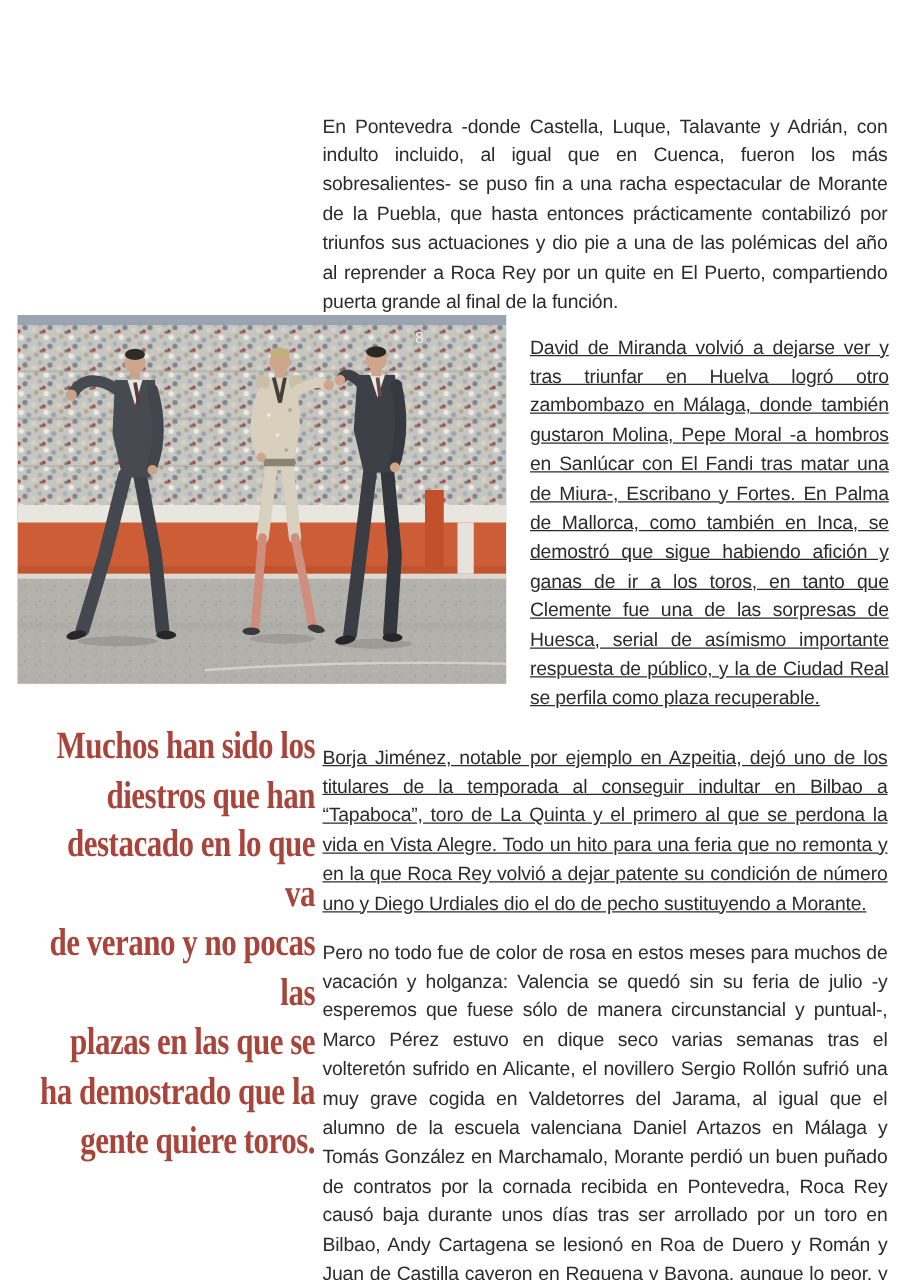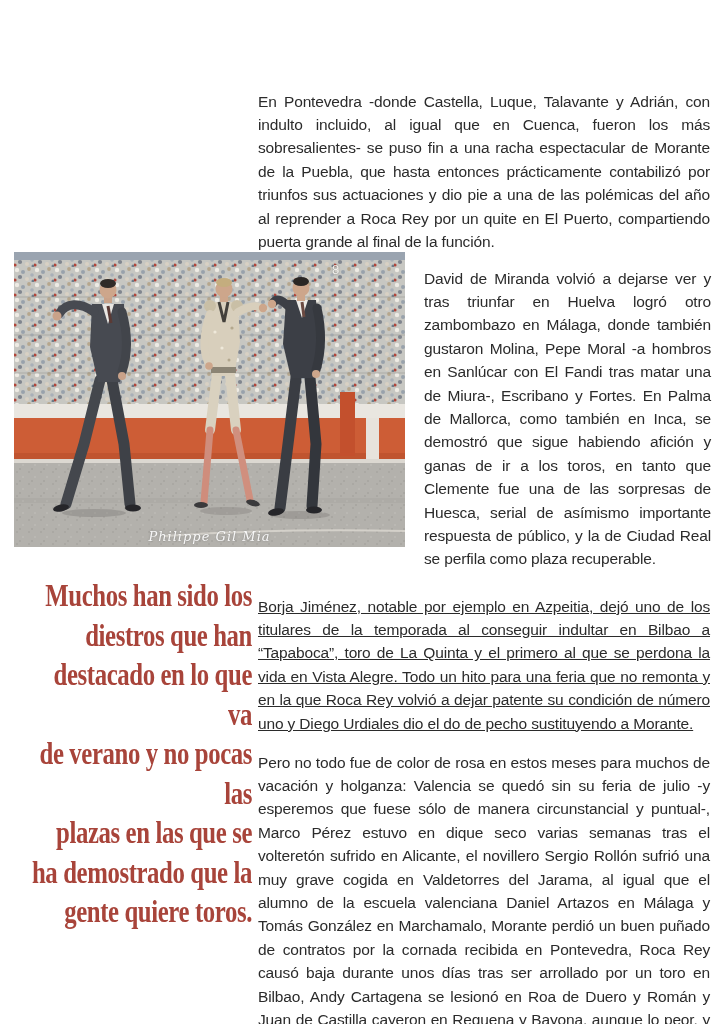--- a/index.html
+++ b/index.html
@@ -15,21 +15,21 @@
     margin-top: 45px;
   }
   .para {
     position: absolute;
     font-size: 15.5px;
     line-height: 23.4px;
     letter-spacing: -0.15px;
     text-align: justify;
   }
   #intro-paragraph   { left: 258px; top: 29px;  width: 452px; }
-  #side-paragraph    { left: 424px; top: 206px; width: 287px; }
+  #side-paragraph    { left: 424px; top: 206px; width: 287px; text-decoration: underline; }
   #highlights-paragraph { left: 258px; top: 534px; width: 452px; text-decoration: underline; }
   #setbacks-paragraph   { left: 258px; top: 690px; width: 452px; }
 
   .photo {
     position: absolute;
     left: 14px; top: 207px;
     width: 391px; height: 295px;
     background: #b2b0ab;
     overflow: hidden;
   }
@@ -173,21 +173,20 @@
         <path d="M303,56 C308,78 308,98 302,118" stroke="#36393f" stroke-width="9" fill="none" stroke-linecap="round"></path>
         <circle cx="302" cy="122" r="4" fill="#cda68b"></circle>
         <rect x="283" y="41" width="8" height="8" fill="#cda68b"></rect>
         <circle cx="287" cy="36" r="8.5" fill="#cda68b"></circle>
         <ellipse cx="287" cy="29.5" rx="8" ry="4.5" fill="#2b2724"></ellipse>
       </g>
     </svg>
 
     <div class="stand-number">8</div>
 
-    <div class="photo-signature">Philippe Gil Mia</div>
   </div>
 
   <p class="para" id="side-paragraph">David de Miranda volvió a dejarse ver y tras triunfar en Huelva logró otro zambombazo en Málaga, donde también gustaron Molina, Pepe Moral -a hombros en Sanlúcar con El Fandi tras matar una de Miura-, Escribano y Fortes. En Palma de Mallorca, como también en Inca, se demostró que sigue habiendo afición y ganas de ir a los toros, en tanto que Clemente fue una de las sorpresas de Huesca, serial de asímismo importante respuesta de público, y la de Ciudad Real se perfila como plaza recuperable.</p>
 
   <div class="pull-quote" style="color: rgb(168, 68, 58);">Muchos han sido los
 diestros que han
 destacado en lo que va
 de verano y no pocas las
 plazas en las que se
 ha demostrado que la

